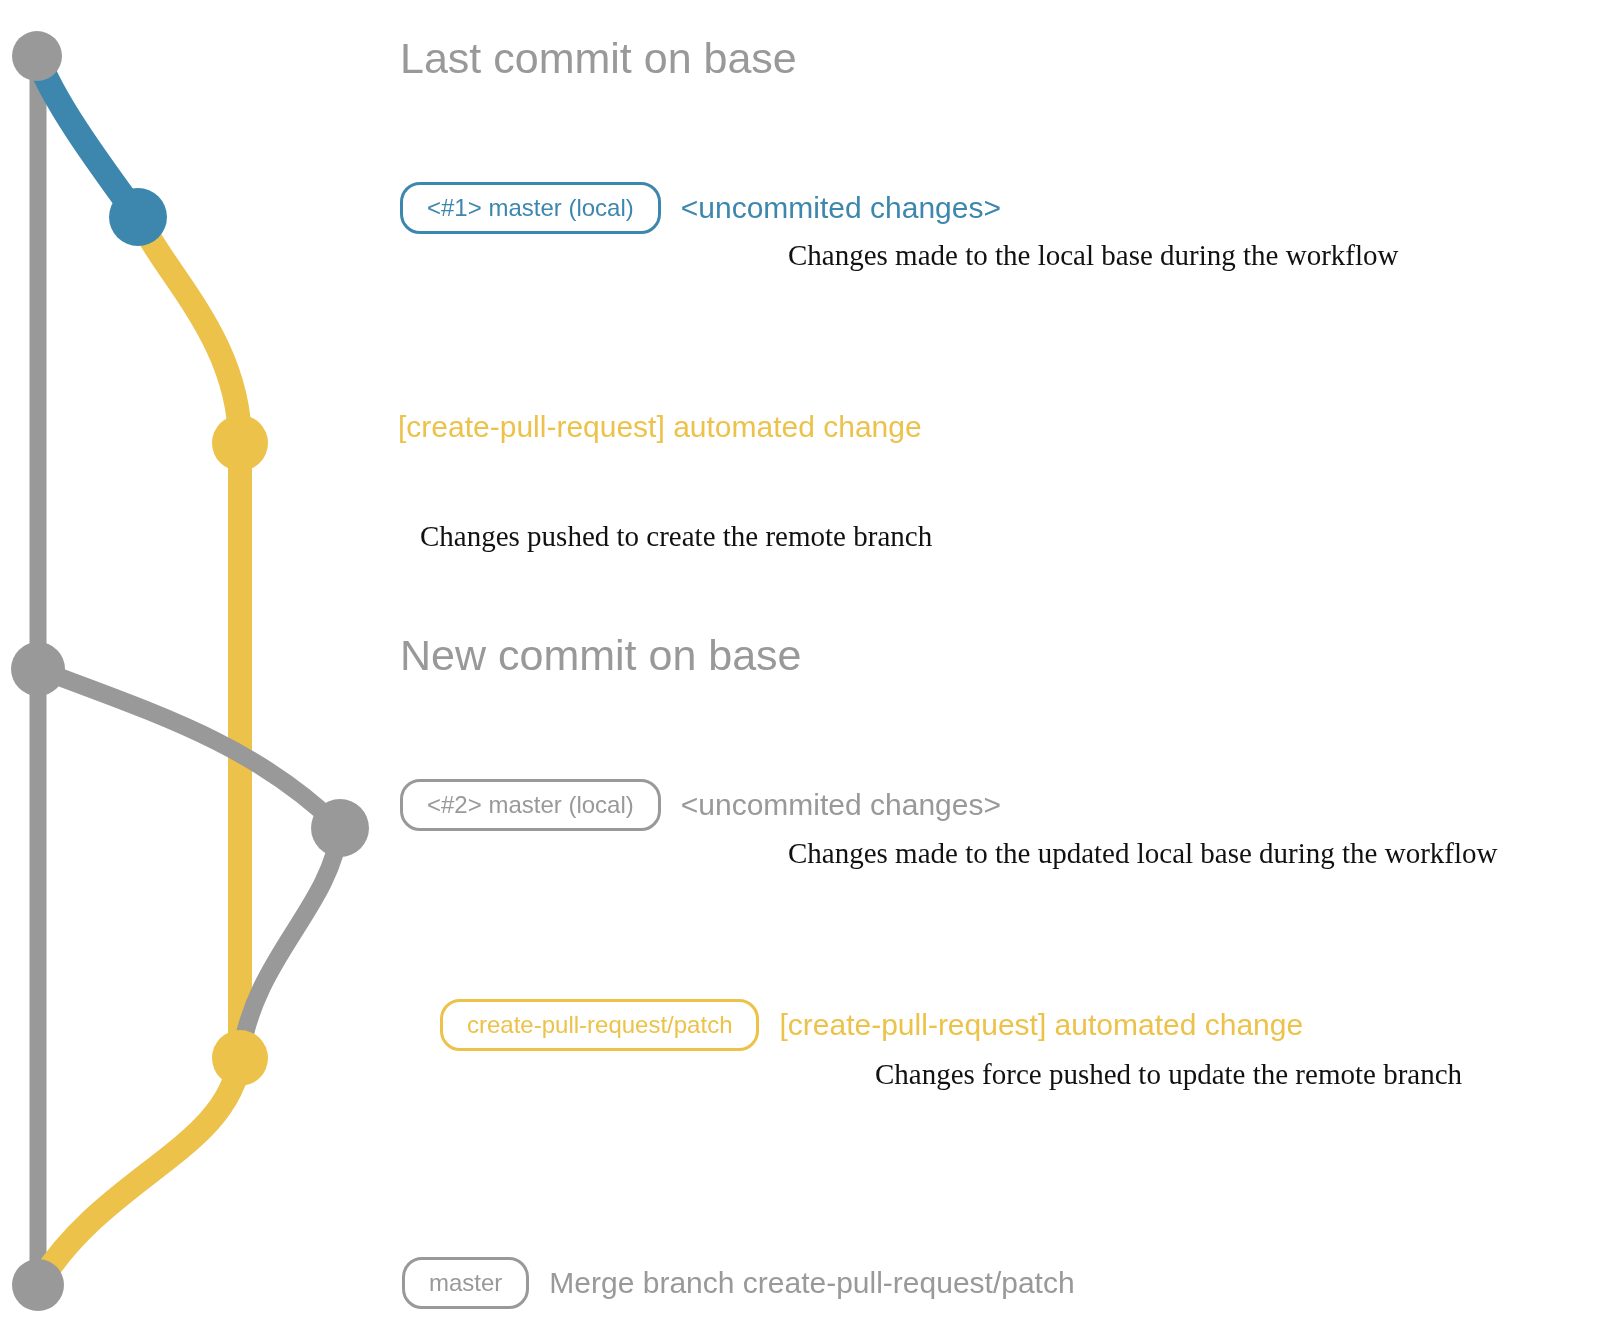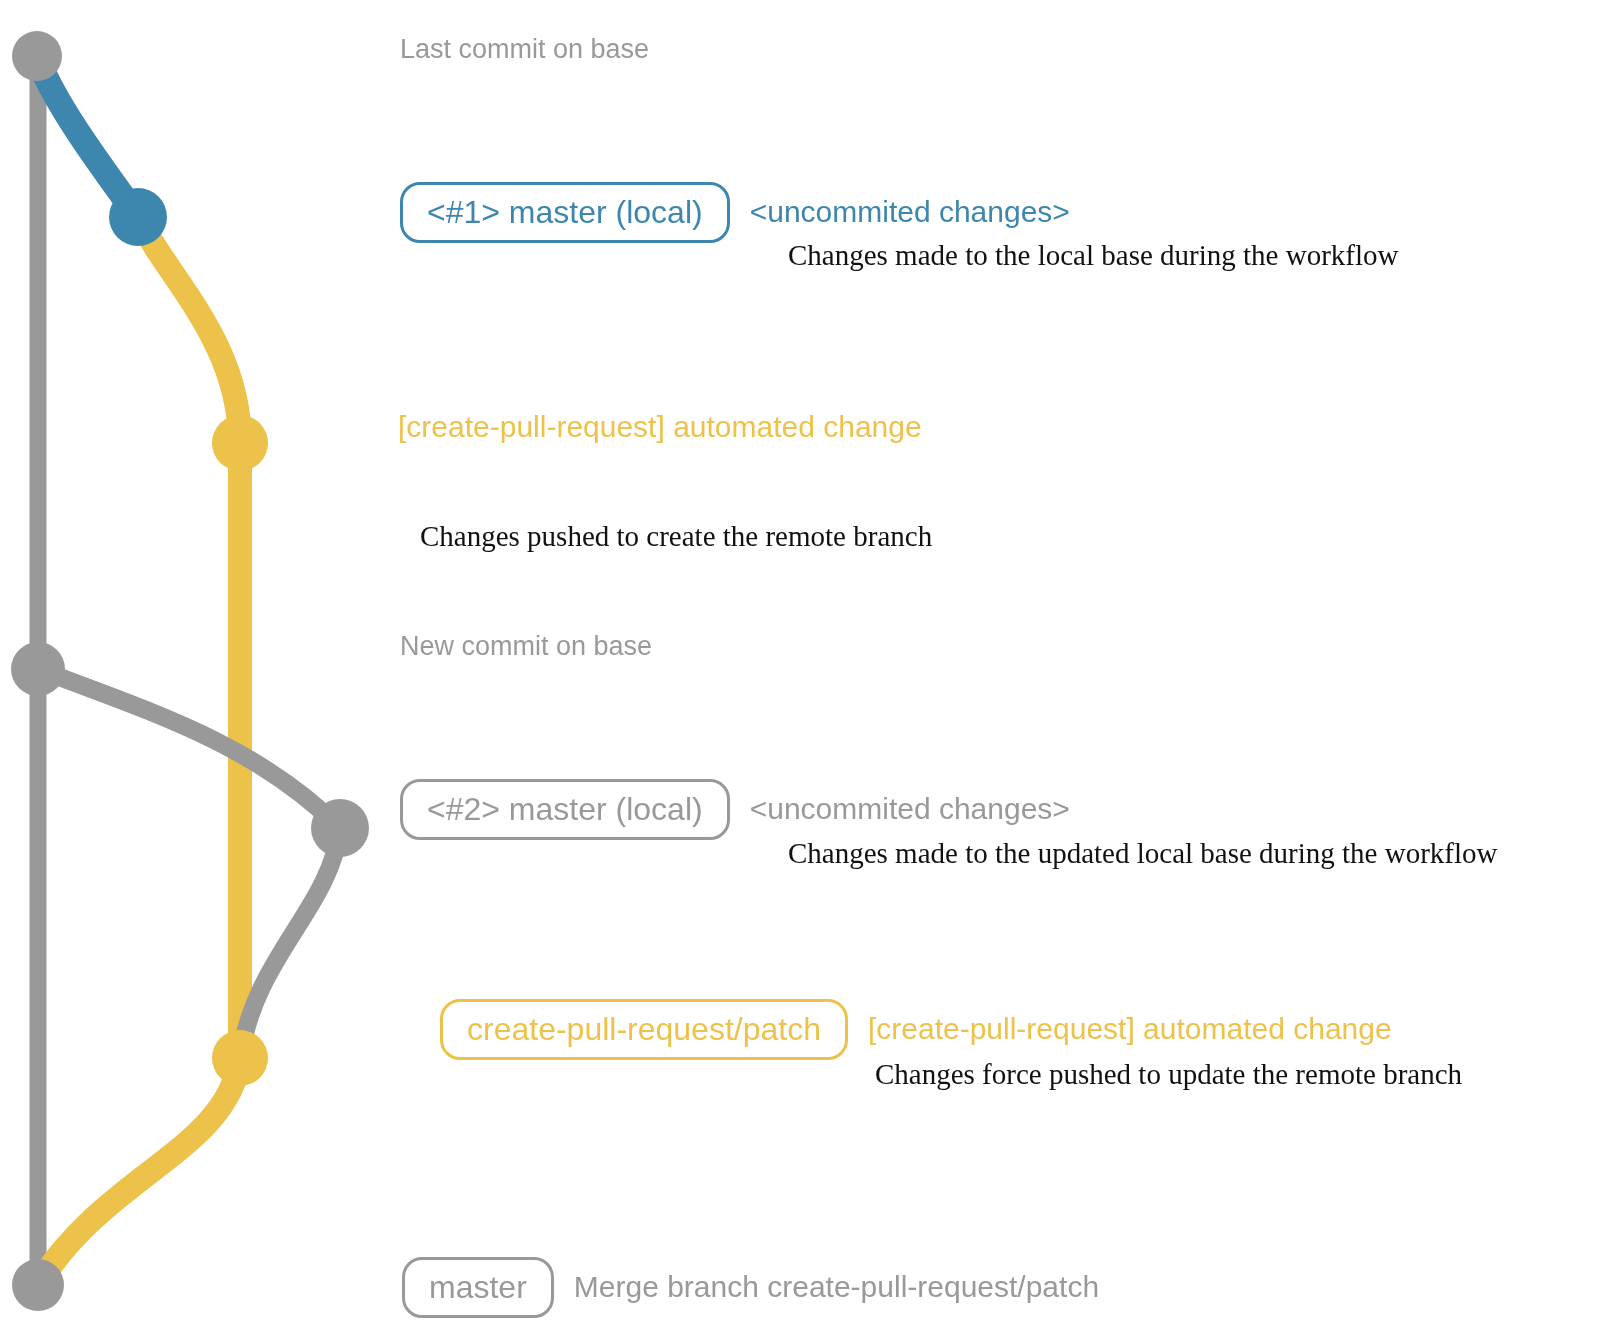--- a/index.html
+++ b/index.html
@@ -17,33 +17,33 @@
   .edge.yellow{stroke:var(--yellow);}
   .node.gray{fill:var(--gray);}
   .node.blue{fill:var(--blue);}
   .node.yellow{fill:var(--yellow);}
 
   .row{position:absolute;display:flex;align-items:center;gap:20px;white-space:nowrap;}
   .pill{
     display:inline-flex;align-items:center;
     border:3px solid;border-radius:20px;
     padding:9px 24px;
-    font-size:32px;line-height:1.15;
+    font-size:24px;line-height:1.15;
     background:#fff;
   }
   .pill.blue{color:var(--blue);border-color:var(--blue);}
   .pill.gray{color:var(--gray);border-color:var(--gray);}
   .pill.yellow{color:var(--yellow);border-color:var(--yellow);}
 
   .tag{font-size:30px;}
   .tag.blue{color:var(--blue);}
   .tag.gray{color:var(--gray);}
   .tag.yellow{color:var(--yellow);}
 
-  .heading{position:absolute;font-size:27px;color:var(--gray);white-space:nowrap;}
+  .heading{position:absolute;font-size:43px;color:var(--gray);white-space:nowrap;}
   .note{
     position:absolute;
     font-family:Liberation Serif, serif;
     font-size:29px;color:var(--ink);white-space:nowrap;
   }
 </style>
 </head>
 <body>
 
 <div class="stage">

